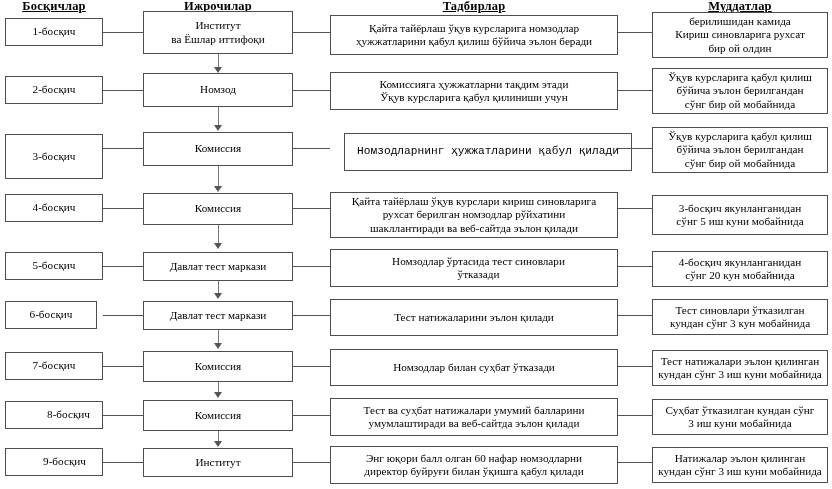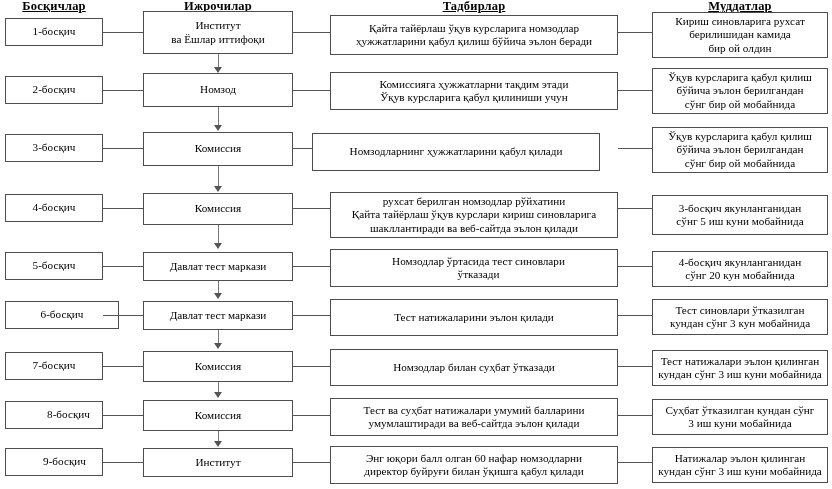--- a/index.html
+++ b/index.html
@@ -80,22 +80,22 @@
   <div class="h-conn" style="left:293px; top:32px; width:37px;"></div>
   <div class="box" style="left:330px; top:15px; width:288px; height:40px;">
     <span>
       <span>Қайта тайёрлаш ўқув курсларига номзодлар</span>
       <span>ҳужжатларини қабул қилиш бўйича эълон беради</span>
     </span>
   </div>
   <div class="h-conn" style="left:618px; top:32px; width:34px;"></div>
   <div class="box" style="left:652px; top:12px; width:176px; height:46px;">
     <span>
+      <span>берилишидан камида</span>
       <span>Кириш синовларига рухсат</span>
-      <span>берилишидан камида</span>
       <span>бир ой олдин</span>
     </span>
   </div>
   <div class="v-conn" style="left:218px; top:54px; height:14px;"></div>
   <div class="arrow-head" style="left:214px; top:67px;"></div>
 
   <div class="box" style="left:5px; top:76px; width:98px; height:28px;">2-босқич</div>
   <div class="h-conn" style="left:103px; top:90px; width:40px;"></div>
   <div class="box" style="left:143px; top:73px; width:150px; height:34px;">
     <span>
@@ -113,29 +113,29 @@
   <div class="box" style="left:652px; top:68px; width:176px; height:46px;">
     <span>
       <span>Ўқув курсларига қабул қилиш</span>
       <span>бўйича эълон берилгандан</span>
       <span>сўнг бир ой мобайнида</span>
     </span>
   </div>
   <div class="v-conn" style="left:218px; top:107px; height:19px;"></div>
   <div class="arrow-head" style="left:214px; top:125px;"></div>
 
-  <div class="box" style="left:5px; top:134px; width:98px; height:28px;">3-босқич</div>
+  <div class="box" style="left:5px; top:134px; width:98px; height:45px;">3-босқич</div>
   <div class="h-conn" style="left:103px; top:148px; width:40px;"></div>
   <div class="box" style="left:143px; top:132px; width:150px; height:34px;">
     <span>
         <span>Комиссия</span>
       </span>
   </div>
   <div class="h-conn" style="left:293px; top:148px; width:37px;"></div>
-  <div class="box" style="left:312px; top:133px; width:288px; height:38px;">
+  <div class="box" style="left:344px; top:133px; width:288px; height:38px;font-family:Liberation Mono, monospace;">
     <span>
       <span>Номзодларнинг ҳужжатларини қабул қилади</span>
     </span>
   </div>
   <div class="h-conn" style="left:618px; top:148px; width:34px;"></div>
   <div class="box" style="left:652px; top:127px; width:176px; height:46px;">
     <span>
       <span>Ўқув курсларига қабул қилиш</span>
       <span>бўйича эълон берилгандан</span>
       <span>сўнг бир ой мобайнида</span>
@@ -147,22 +147,22 @@
   <div class="box" style="left:5px; top:194px; width:98px; height:28px;">4-босқич</div>
   <div class="h-conn" style="left:103px; top:208px; width:40px;"></div>
   <div class="box" style="left:143px; top:193px; width:150px; height:32px;">
     <span>
         <span>Комиссия</span>
       </span>
   </div>
   <div class="h-conn" style="left:293px; top:208px; width:37px;"></div>
   <div class="box" style="left:330px; top:192px; width:288px; height:46px;">
     <span>
+      <span>Қайта тайёрлаш ўқув курслари кириш синовларига</span>
       <span>рухсат берилган номзодлар рўйхатини</span>
-      <span>Қайта тайёрлаш ўқув курслари кириш синовларига</span>
       <span>шакллантиради ва веб-сайтда эълон қилади</span>
     </span>
   </div>
   <div class="h-conn" style="left:618px; top:208px; width:34px;"></div>
   <div class="box" style="left:652px; top:195px; width:176px; height:40px;">
     <span>
       <span>3-босқич якунланганидан</span>
       <span>сўнг 5 иш куни мобайнида</span>
     </span>
   </div>
@@ -186,21 +186,21 @@
   <div class="h-conn" style="left:618px; top:266px; width:34px;"></div>
   <div class="box" style="left:652px; top:251px; width:176px; height:36px;">
     <span>
       <span>4-босқич якунланганидан</span>
       <span>сўнг 20 кун мобайнида</span>
     </span>
   </div>
   <div class="v-conn" style="left:218px; top:281px; height:13px;"></div>
   <div class="arrow-head" style="left:214px; top:293px;"></div>
 
-  <div class="box" style="left:5px; top:301px; width:114px; height:28px;">6-босқич</div>
+  <div class="box" style="left:5px; top:301px; width:92px; height:28px;">6-босқич</div>
   <div class="h-conn" style="left:103px; top:315px; width:40px;"></div>
   <div class="box" style="left:143px; top:301px; width:150px; height:29px;">
     <span>
         <span>Давлат тест маркази</span>
       </span>
   </div>
   <div class="h-conn" style="left:293px; top:315px; width:37px;"></div>
   <div class="box" style="left:330px; top:299px; width:288px; height:37px;">
     <span>
       <span>Тест натижаларини эълон қилади</span>

